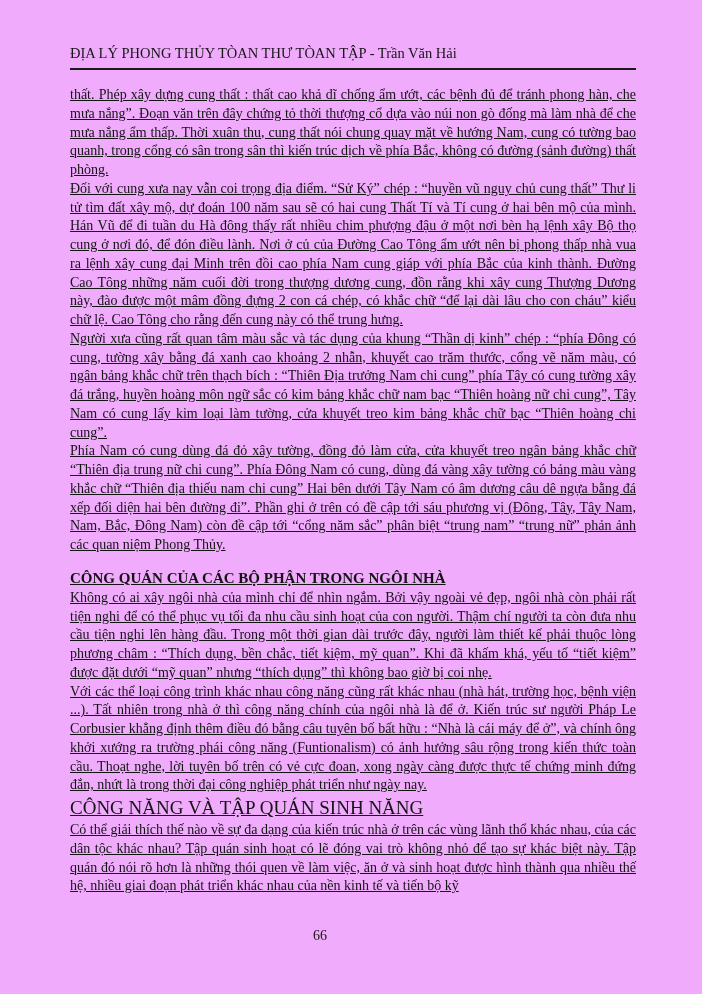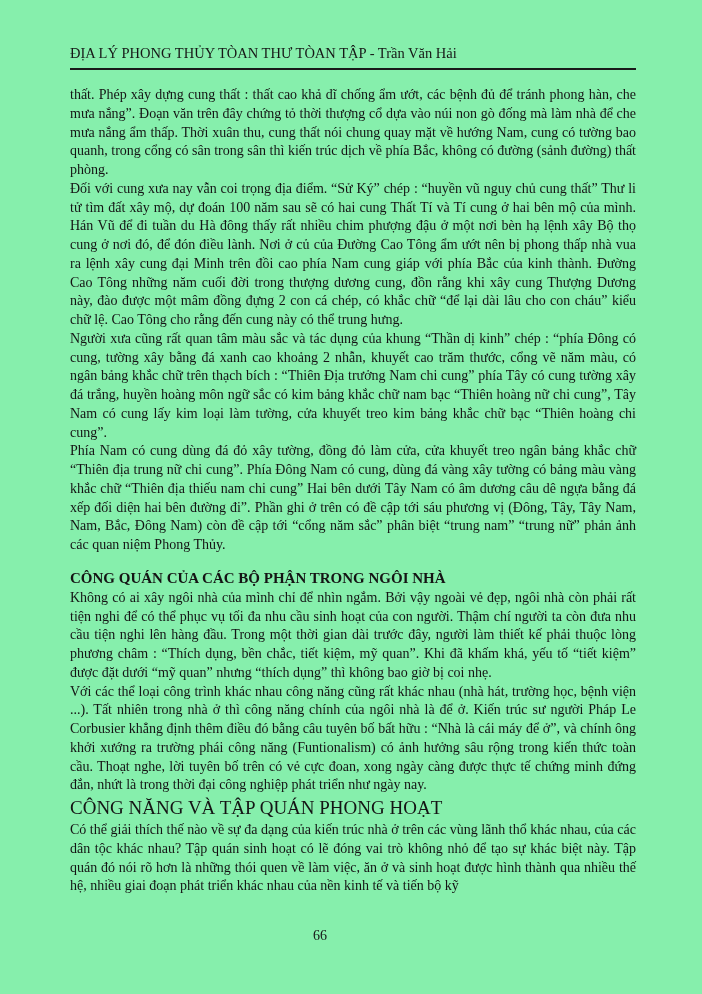--- a/index.html
+++ b/index.html
@@ -4,21 +4,21 @@
 <style>
   html, body {
     margin: 0;
     padding: 0;
     background: #ffffff;
   }
   .page {
     position: relative;
     width: 702px;
     height: 994px;
-    background: #86efac;
+    background: #f0abfc;
     color: #141414;
     font-family: "Liberation Serif", "DejaVu Serif", serif;
     box-sizing: border-box;
     overflow: hidden;
   }
   .page-inner {
     position: absolute;
     left: 70px;
     top: 0;
     width: 566px;
@@ -36,20 +36,21 @@
     margin-top: 6px;
     border: 0;
     border-top: 2px solid #1a1a1a;
     height: 0;
   }
   .doc-body {
     margin-top: 16px;
     font-size: 14px;
     line-height: 18.75px;
     text-align: justify;
+    text-decoration: underline;
   }
   .doc-body p {
     margin: 0;
     padding: 0;
   }
   p.para {
     text-align: justify;
   }
   p.heading-bold {
     margin-top: 13px;
@@ -90,20 +91,20 @@
     </div>
 
     <div class="doc-body">
       <p class="para">thất. Phép xây dựng cung thất : thất cao khả dĩ chống ẩm ướt, các bệnh đủ để tránh phong hàn, che mưa nắng”. Đoạn văn trên đây chứng tỏ thời thượng cổ dựa vào núi non gò đống mà làm nhà để che mưa nắng ẩm thấp. Thời xuân thu, cung thất nói chung quay mặt về hướng Nam, cung có tường bao quanh, trong cổng có sân trong sân thì kiến trúc dịch về phía Bắc, không có đường (sảnh đường) thất phòng.</p>
       <p class="para">Đối với cung xưa nay vẫn coi trọng địa điểm. “Sử Ký” chép : “huyền vũ nguy chủ cung thất” Thư li tử tìm đất xây mộ, dự đoán 100 năm sau sẽ có hai cung Thất Tí và Tí cung ở hai bên mộ của mình. Hán Vũ để đi tuần du Hà đông thấy rất nhiều chim phượng đậu ở một nơi bèn hạ lệnh xây Bộ thọ cung ở nơi đó, để đón điều lành. Nơi ở củ của Đường Cao Tông ẩm ướt nên bị phong thấp nhà vua ra lệnh xây cung đại Minh trên đồi cao phía Nam cung giáp với phía Bắc của kinh thành. Đường Cao Tông những năm cuối đời trong thượng dương cung, đồn rằng khi xây cung Thượng Dương này, đào được một mâm đồng đựng 2 con cá chép, có khắc chữ “để lại dài lâu cho con cháu” kiểu chữ lệ. Cao Tông cho rằng đến cung này có thể trung hưng.</p>
       <p class="para">Người xưa cũng rất quan tâm màu sắc và tác dụng của khung “Thần dị kinh” chép : “phía Đông có cung, tường xây bằng đá xanh cao khoảng 2 nhẫn, khuyết cao trăm thước, cổng vẽ năm màu, có ngân bảng khắc chữ trên thạch bích : “Thiên Địa trưởng Nam chi cung” phía Tây có cung tường xây đá trắng, huyền hoàng môn ngữ sắc có kim bảng khắc chữ nam bạc “Thiên hoàng nữ chi cung”, Tây Nam có cung lấy kim loại làm tường, cửa khuyết treo kim bảng khắc chữ bạc “Thiên hoàng chi cung”.</p>
       <p class="para">Phía Nam có cung dùng đá đỏ xây tường, đồng đỏ làm cửa, cửa khuyết treo ngân bảng khắc chữ “Thiên địa trung nữ chi cung”. Phía Đông Nam có cung, dùng đá vàng xây tường có bảng màu vàng khắc chữ “Thiên địa thiếu nam chi cung” Hai bên dưới Tây Nam có âm dương câu dê ngựa bằng đá xếp đối diện hai bên đường đi”. Phần ghi ở trên có đề cập tới sáu phương vị (Đông, Tây, Tây Nam, Nam, Bắc, Đông Nam) còn đề cập tới “cổng năm sắc” phân biệt “trung nam” “trung nữ” phản ảnh các quan niệm Phong Thủy.</p>
       <p class="heading-bold">CÔNG QUÁN CỦA CÁC BỘ PHẬN TRONG NGÔI NHÀ</p>
       <p class="para">Không có ai xây ngôi nhà của mình chỉ để nhìn ngắm. Bởi vậy ngoài vẻ đẹp, ngôi nhà còn phải rất tiện nghi để có thể phục vụ tối đa nhu cầu sinh hoạt của con người. Thậm chí người ta còn đưa nhu cầu tiện nghi lên hàng đầu. Trong một thời gian dài trước đây, người làm thiết kế phải thuộc lòng phương châm : “Thích dụng, bền chắc, tiết kiệm, mỹ quan”. Khi đã khấm khá, yếu tố “tiết kiệm” được đặt dưới “mỹ quan” nhưng “thích dụng” thì không bao giờ bị coi nhẹ.</p>
       <p class="para">Với các thể loại công trình khác nhau công năng cũng rất khác nhau (nhà hát, trường học, bệnh viện ...). Tất nhiên trong nhà ở thì công năng chính của ngôi nhà là để ở. Kiến trúc sư người Pháp Le Corbusier khẳng định thêm điều đó bằng câu tuyên bố bất hữu : “Nhà là cái máy để ở”, và chính ông khởi xướng ra trường phái công năng (Funtionalism) có ảnh hưởng sâu rộng trong kiến thức toàn cầu. Thoạt nghe, lời tuyên bố trên có vẻ cực đoan, xong ngày càng được thực tế chứng minh đứng đắn, nhứt là trong thời đại công nghiệp phát triển như ngày nay.</p>
-      <p class="heading-large">CÔNG NĂNG VÀ TẬP QUÁN PHONG HOẠT</p>
+      <p class="heading-large">CÔNG NĂNG VÀ TẬP QUÁN SINH NĂNG</p>
       <p class="para">Có thể giải thích thế nào về sự đa dạng của kiến trúc nhà ở trên các vùng lãnh thổ khác nhau, của các dân tộc khác nhau? Tập quán sinh hoạt có lẽ đóng vai trò không nhỏ để tạo sự khác biệt này. Tập quán đó nói rõ hơn là những thói quen về làm việc, ăn ở và sinh hoạt được hình thành qua nhiều thế hệ, nhiều giai đoạn phát triển khác nhau của nền kinh tế và tiến bộ kỹ</p>
     </div>
 
   </div>
 
   <div class="page-number">66</div>
 </div>
 
 </body></html>

